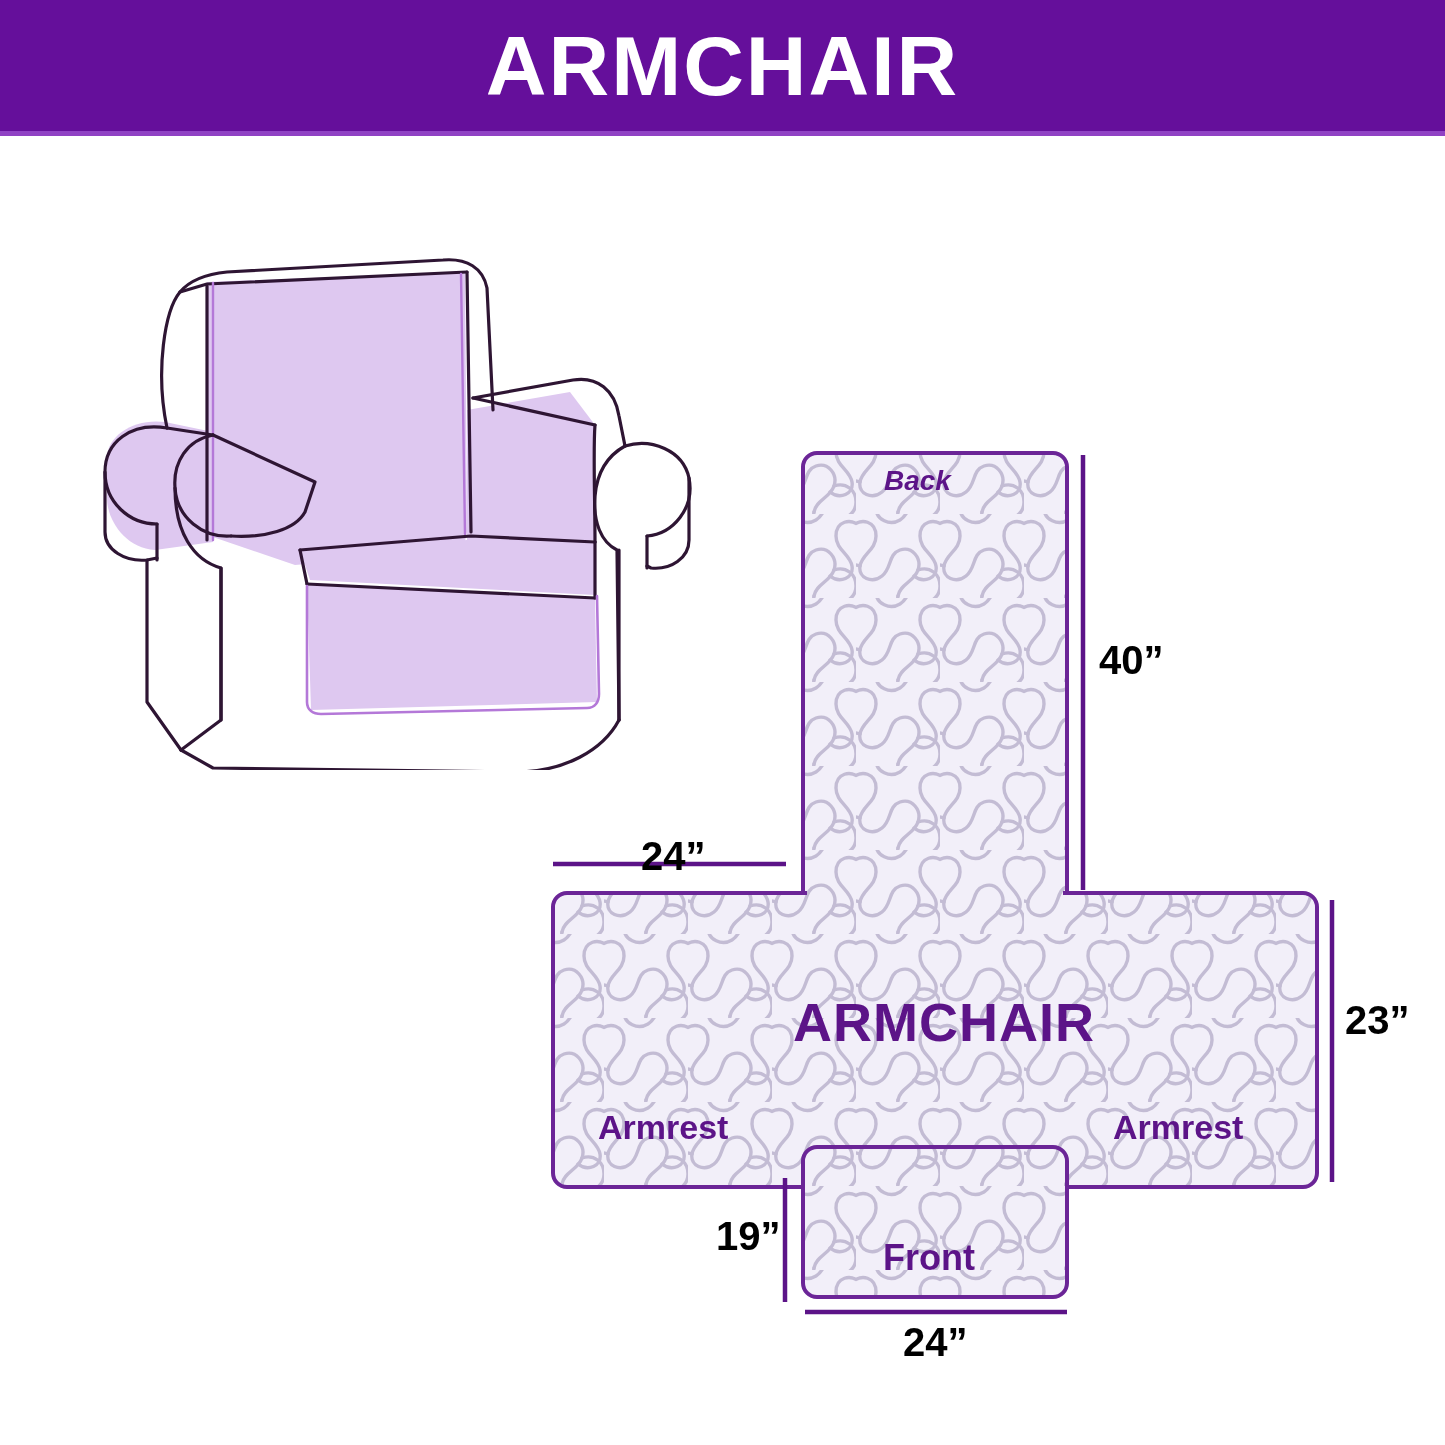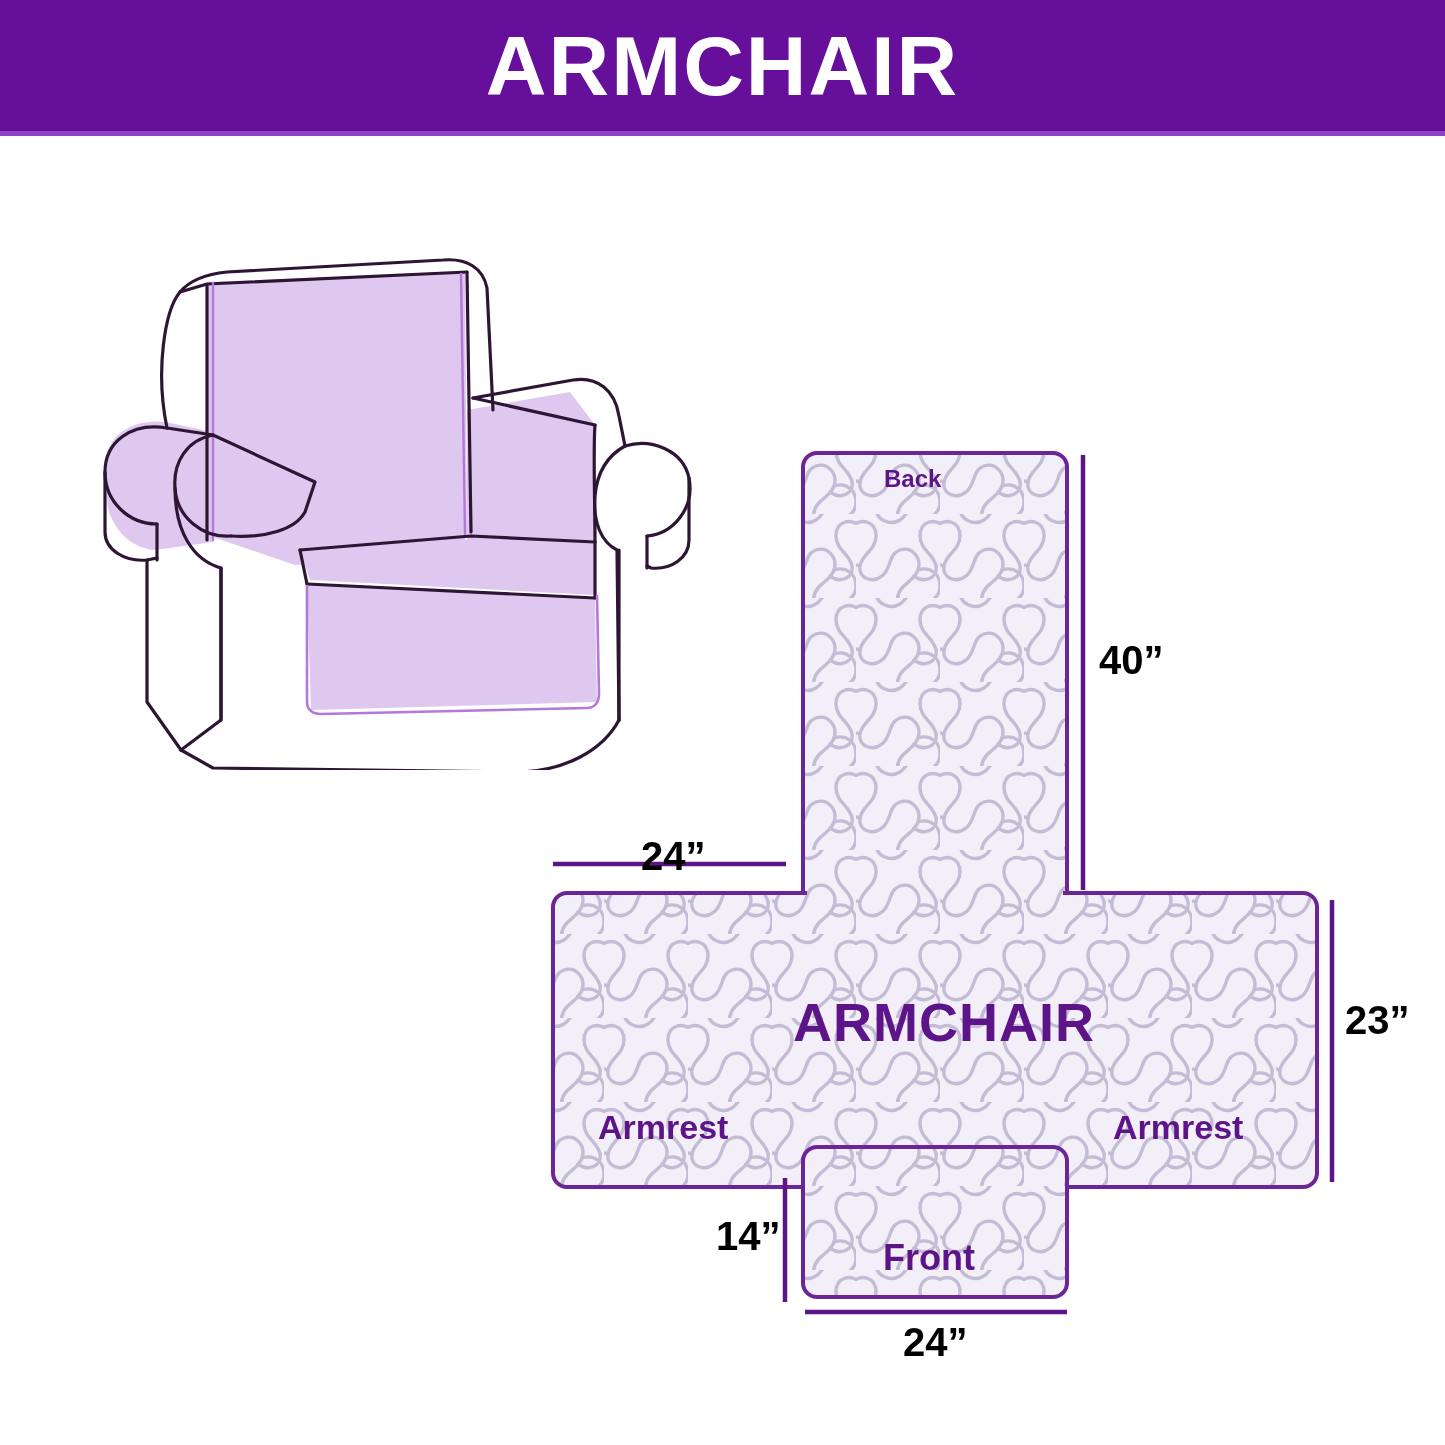--- a/index.html
+++ b/index.html
@@ -67,21 +67,22 @@
     position: absolute;
     color: #5C1488;
     font-weight: bold;
     font-family: "Liberation Sans", sans-serif;
     white-space: nowrap;
     line-height: 1;
   }
   #label-back {
     left: 884px;
     top: 467px;
-    font-size: 24px;
+    font-size: 28px;
+    font-style: italic;
   }
   #label-armchair {
     left: 793px;
     top: 995px;
     font-size: 54px;
     letter-spacing: 1px;
   }
   #label-armrest-left {
     left: 598px;
     top: 1110px;
@@ -231,14 +232,14 @@
 
 <div class="diagram-label" id="label-back">Back</div>
 <div class="diagram-label" id="label-armchair">ARMCHAIR</div>
 <div class="diagram-label" id="label-armrest-left">Armrest</div>
 <div class="diagram-label" id="label-armrest-right">Armrest</div>
 <div class="diagram-label" id="label-front">Front</div>
 
 <div class="dim-label" id="dim-40">40”</div>
 <div class="dim-label" id="dim-24-top">24”</div>
 <div class="dim-label" id="dim-23">23”</div>
-<div class="dim-label" id="dim-13">14”</div>
+<div class="dim-label" id="dim-13">19”</div>
 <div class="dim-label" id="dim-24-bottom">24”</div>
 
 </body></html>

